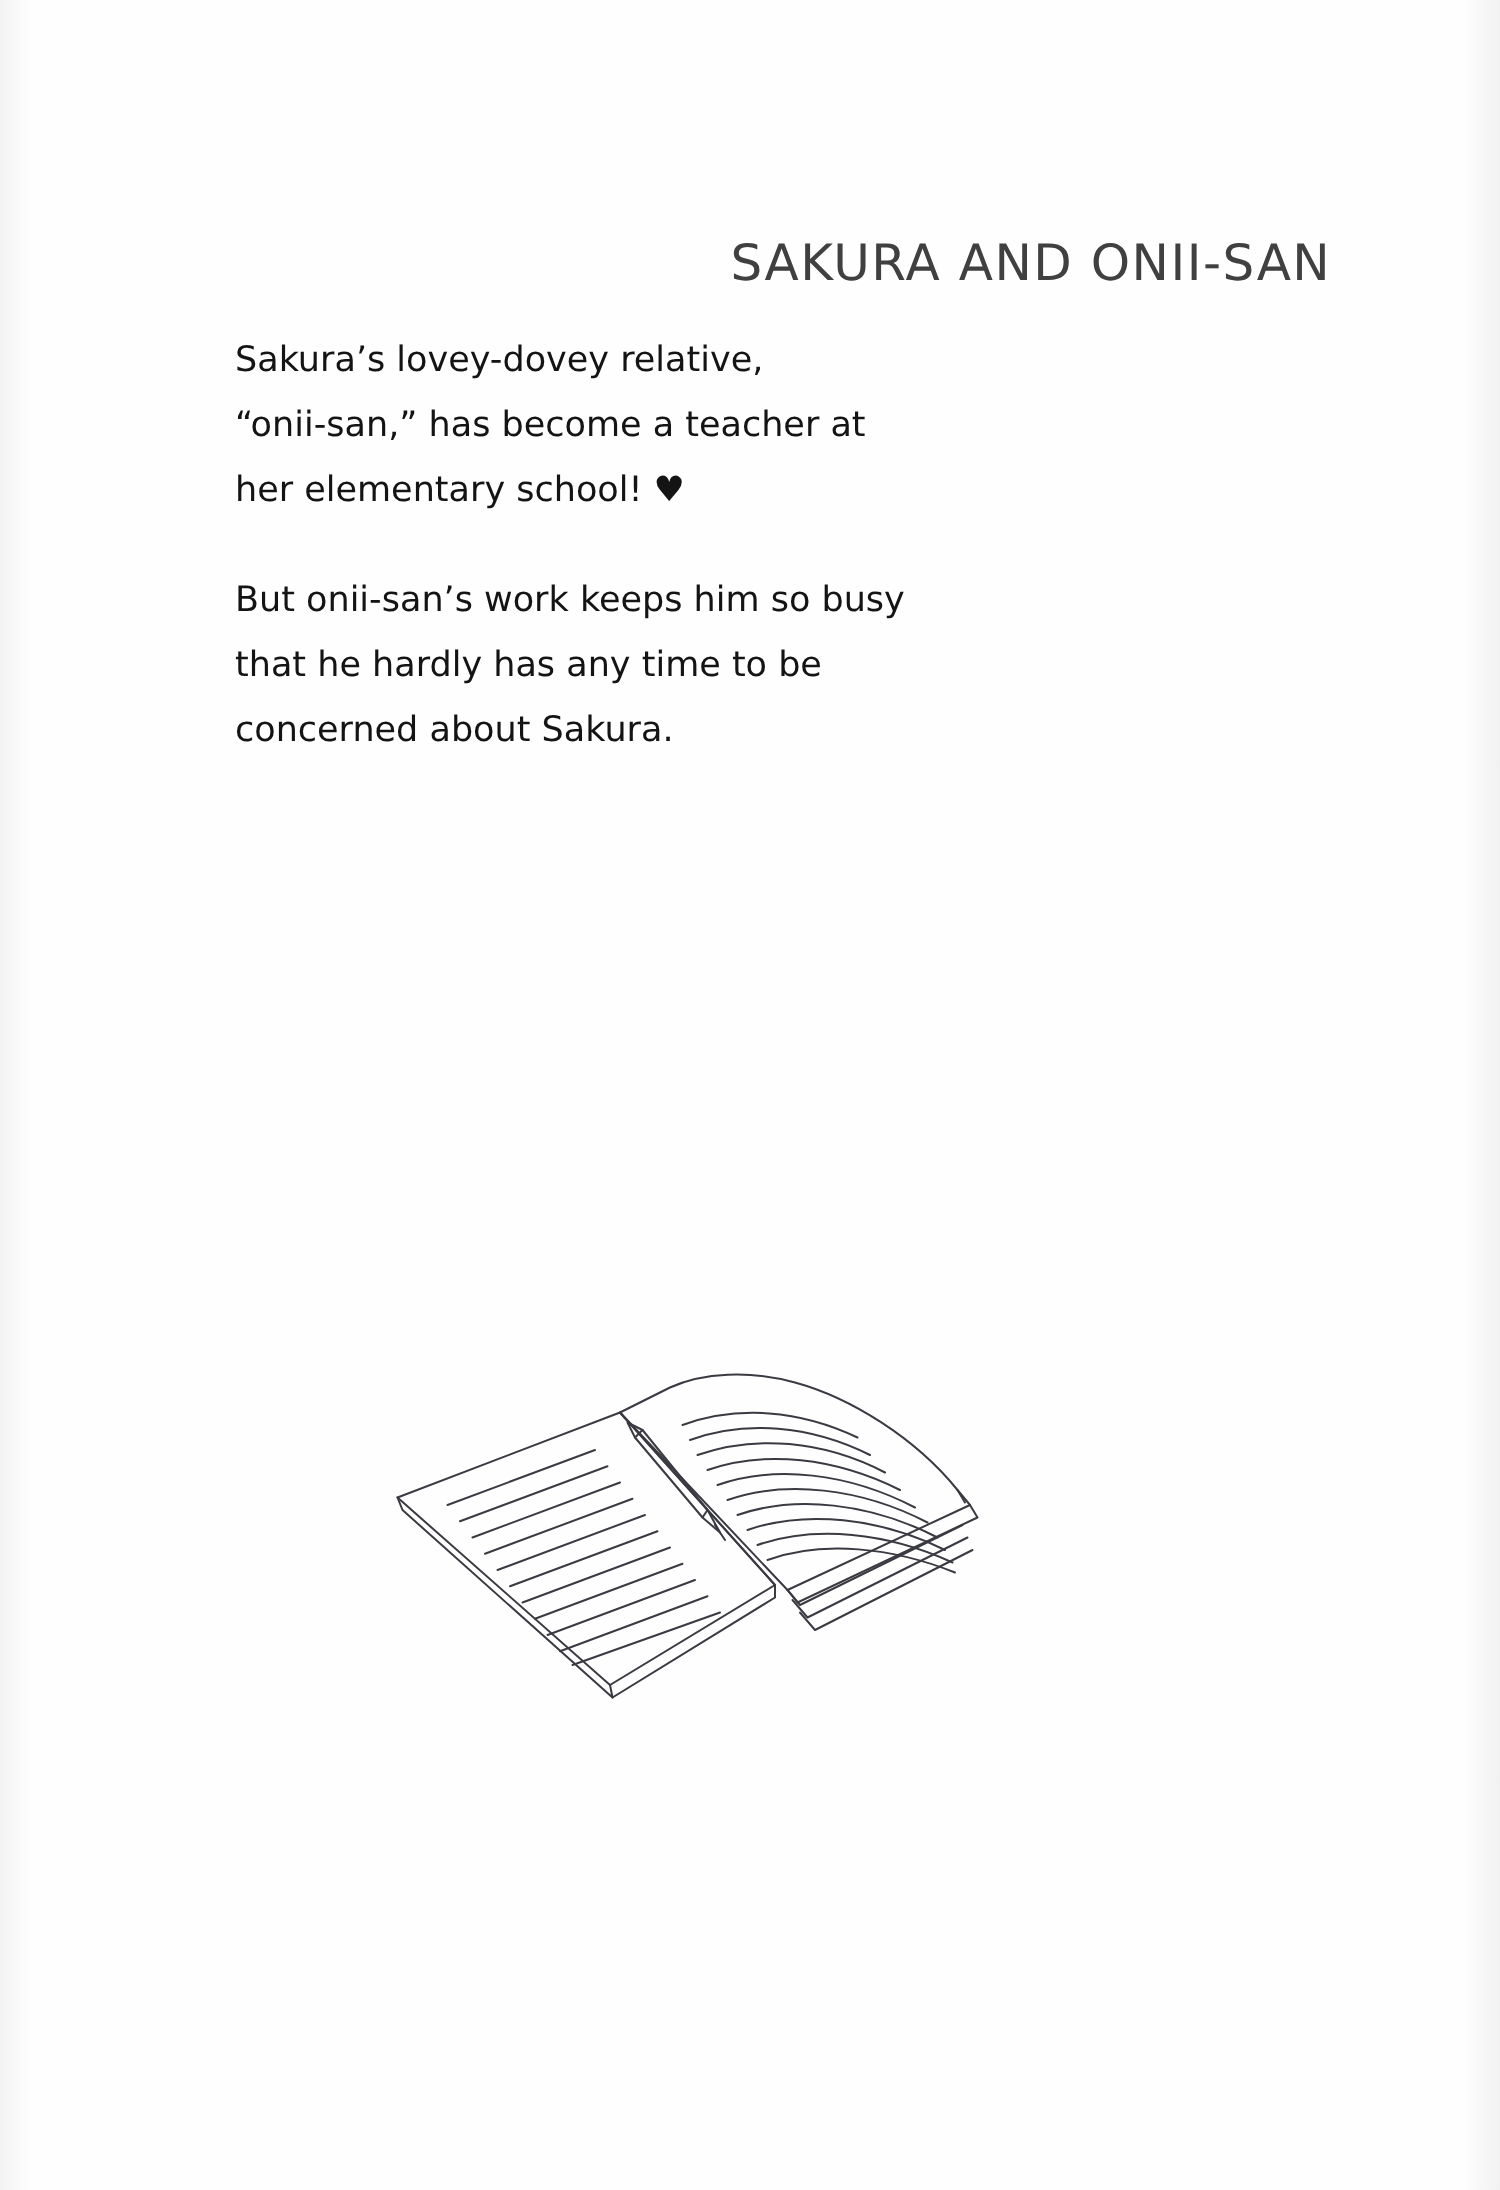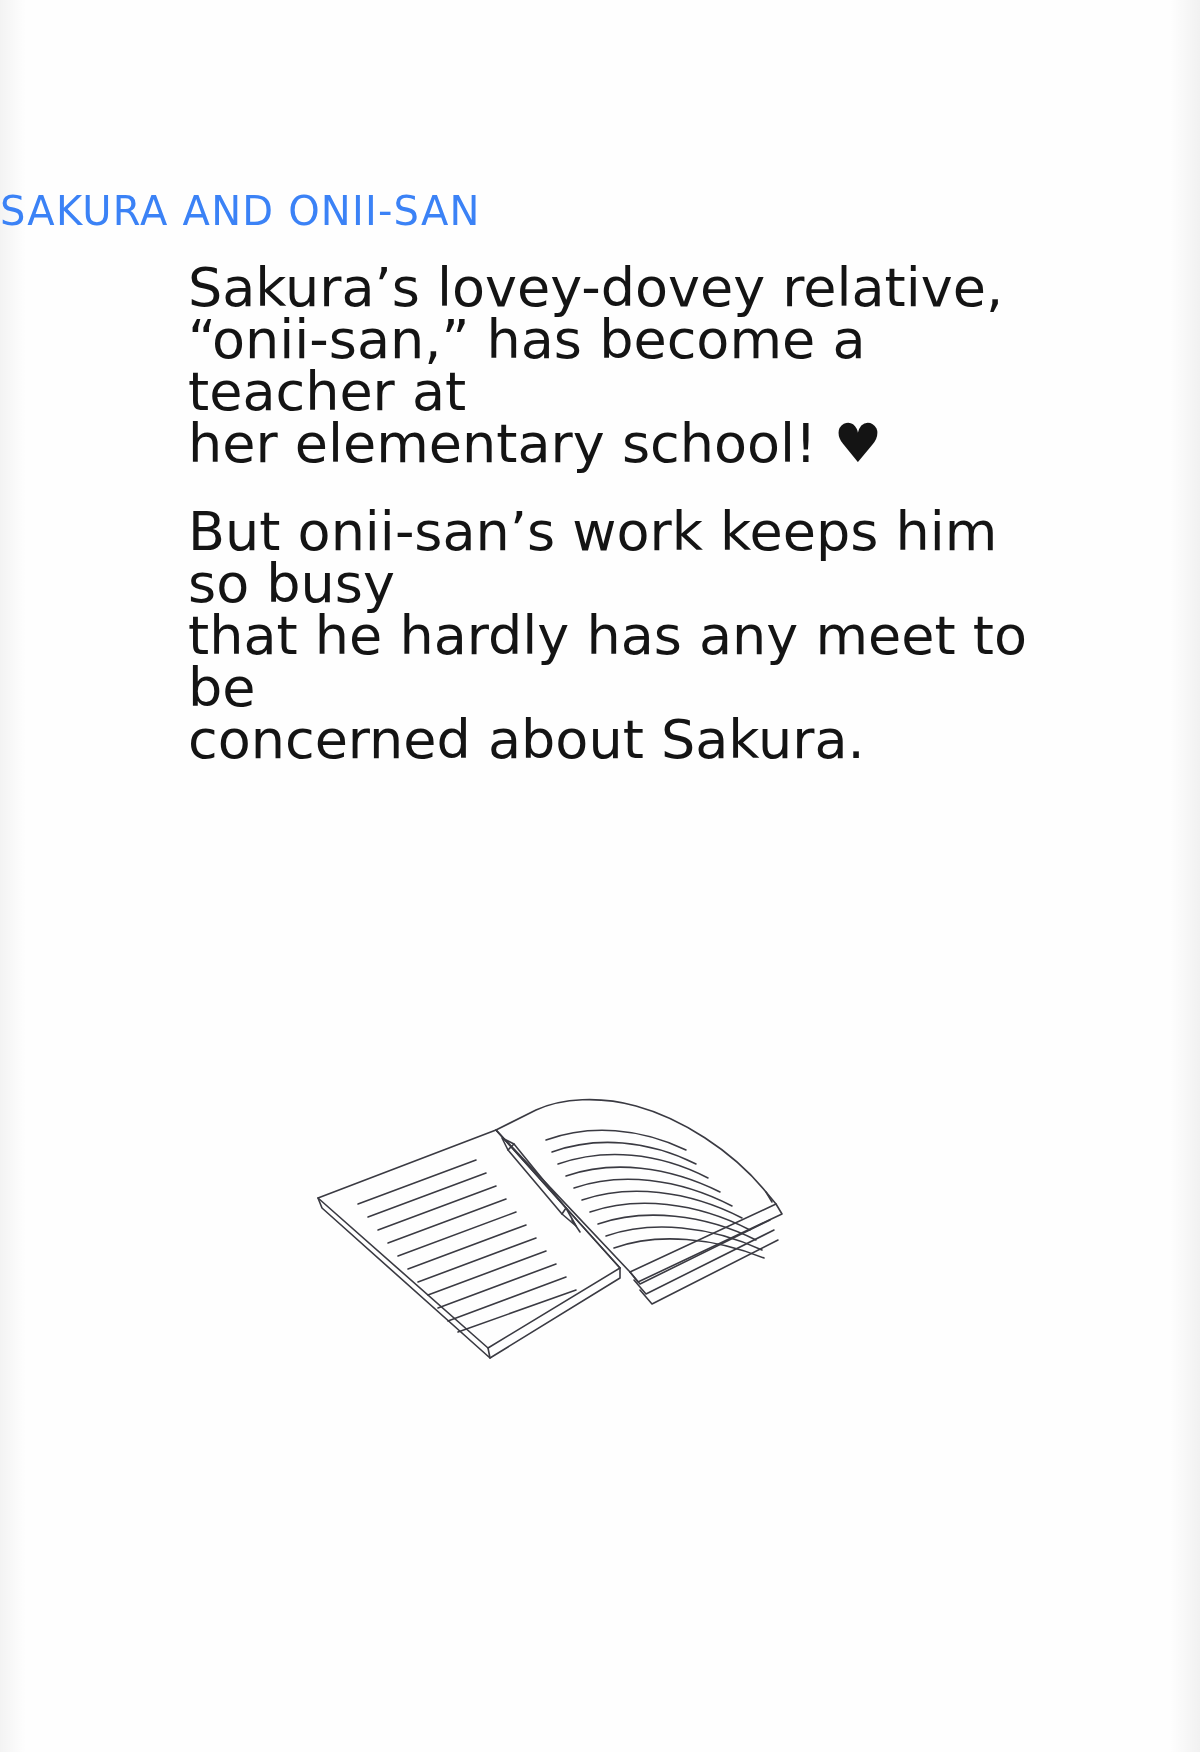--- a/index.html
+++ b/index.html
@@ -38,37 +38,37 @@
     width: 30px;
     background: linear-gradient(to left, rgba(0,0,0,0.05), rgba(0,0,0,0));
     pointer-events: none;
   }
 
   .title {
     position: absolute;
     top: 188px;
     left: 0;
     width: 1065px;
-    text-align: left;
+    text-align: right;
     font-size: 40px;
     letter-spacing: 1.2px;
     font-weight: 400;
     font-family: "DejaVu Sans", sans-serif;
-    color: #3b82f6;
+    color: #404040;
   }
 
   .body-text {
     position: absolute;
     top: 262px;
     left: 188px;
     width: 860px;
   }
 
   .para {
-    font-size: 54px;
+    font-size: 28px;
     line-height: 52px;
     margin: 0 0 36px 0;
     color: #141414;
     font-family: "DejaVu Sans", sans-serif;
     white-space: pre-line;
   }
 
   .para:last-child {
     margin-bottom: 0;
   }
@@ -92,21 +92,21 @@
 
 <div class="page">
 
   <div class="title">SAKURA AND ONII-SAN</div>
 
   <div class="body-text">
     <p class="para">Sakura’s lovey-dovey relative,
 “onii-san,” has become a teacher at
 her elementary school! ♥</p>
     <p class="para">But onii-san’s work keeps him so busy
-that he hardly has any meet to be
+that he hardly has any time to be
 concerned about Sakura.</p>
   </div>
 
   <div class="illustration">
     <svg viewBox="0 0 520 300" xmlns="http://www.w3.org/2000/svg" fill="none" stroke="#3a3a42" stroke-width="1.6" stroke-linecap="round" stroke-linejoin="round">
 
       <path d="M18 118 L196 50 L320 188 L188 268 Z"></path>
 
       <path d="M196 50 L236 30 C262 18 300 16 336 26 C380 38 432 70 466 112 L476 124 L330 192 Z"></path>
 

